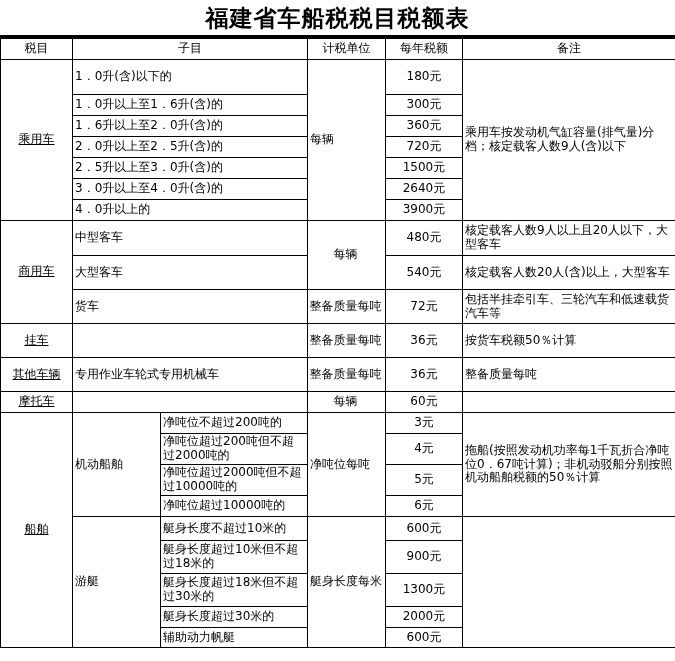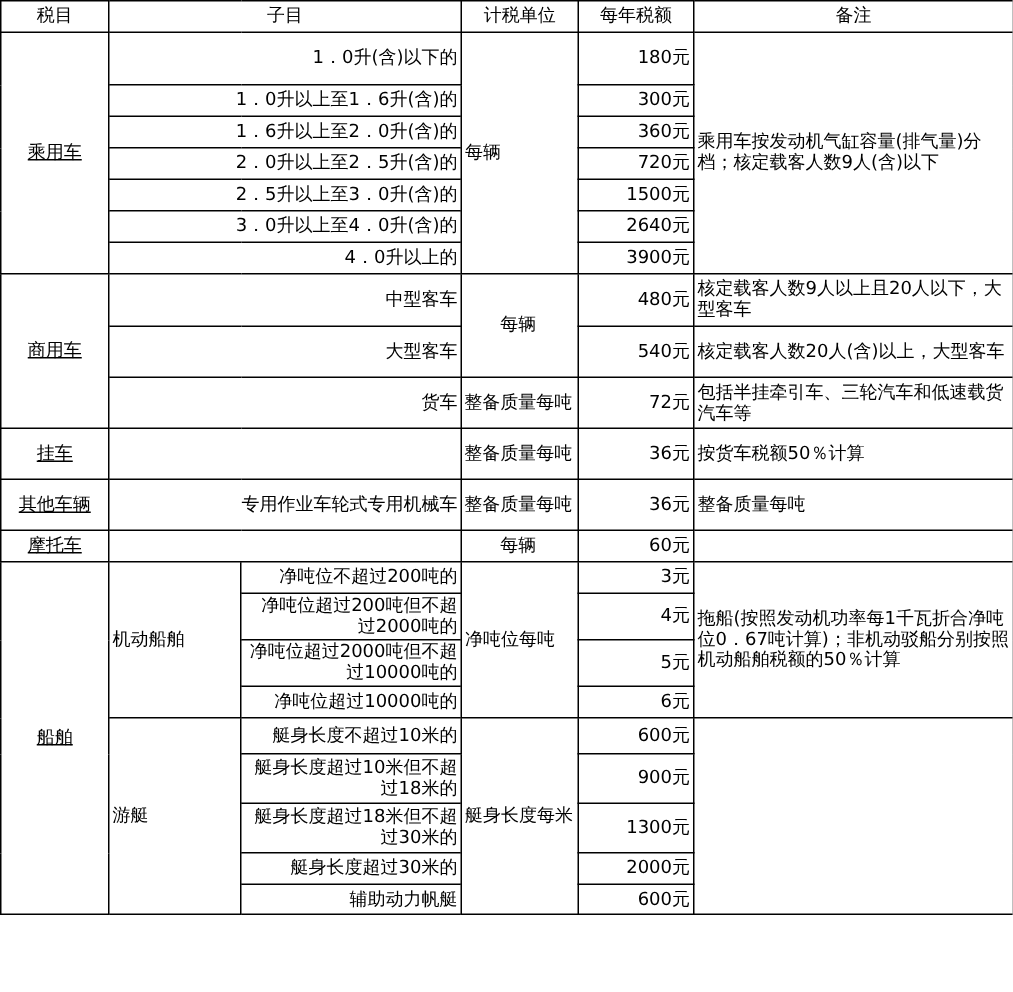--- a/index.html
+++ b/index.html
@@ -64,52 +64,55 @@
     font-weight: bold;
     font-size: 15px;
     font-family: "DejaVu Serif", "Liberation Serif", serif;
     text-decoration: underline;
   }
   .sub-label {
     text-align: left;
     font-size: 12px;
   }
   .item {
-    text-align: right;
+    text-align: left;
     padding-left: 4px;
     margin-left: 20px;
   }
   .unit {
     text-align: left;
     padding-left: 4px;
   }
   .unit.ctr {
     text-align: center;
     padding-left: 0;
   }
   .amt {
-    text-align: right;
+    text-align: center;
     padding-left: 3px;
   }
   .remark {
     text-align: left;
     padding-left: 3px;
     line-height: 1.2;
     margin-left: 36px;
   }
   .r-tall { height: 35px; }
   .r-std  { height: 21px; }
   .blank  { }
   .outer-top { border-top: 3px solid #000; }
 </style>
 </head>
 <body>
 
 <div class="sheet">
 
+  <div class="title-bar">
+    <div class="title-text">福建省车船税税目税额表</div>
+  </div>
 
   <table class="tax">
     <colgroup>
       <col style="width:72px">
       <col style="width:88px">
       <col style="width:147px">
       <col style="width:78px">
       <col style="width:77px">
       <col style="width:213px">
     </colgroup>

